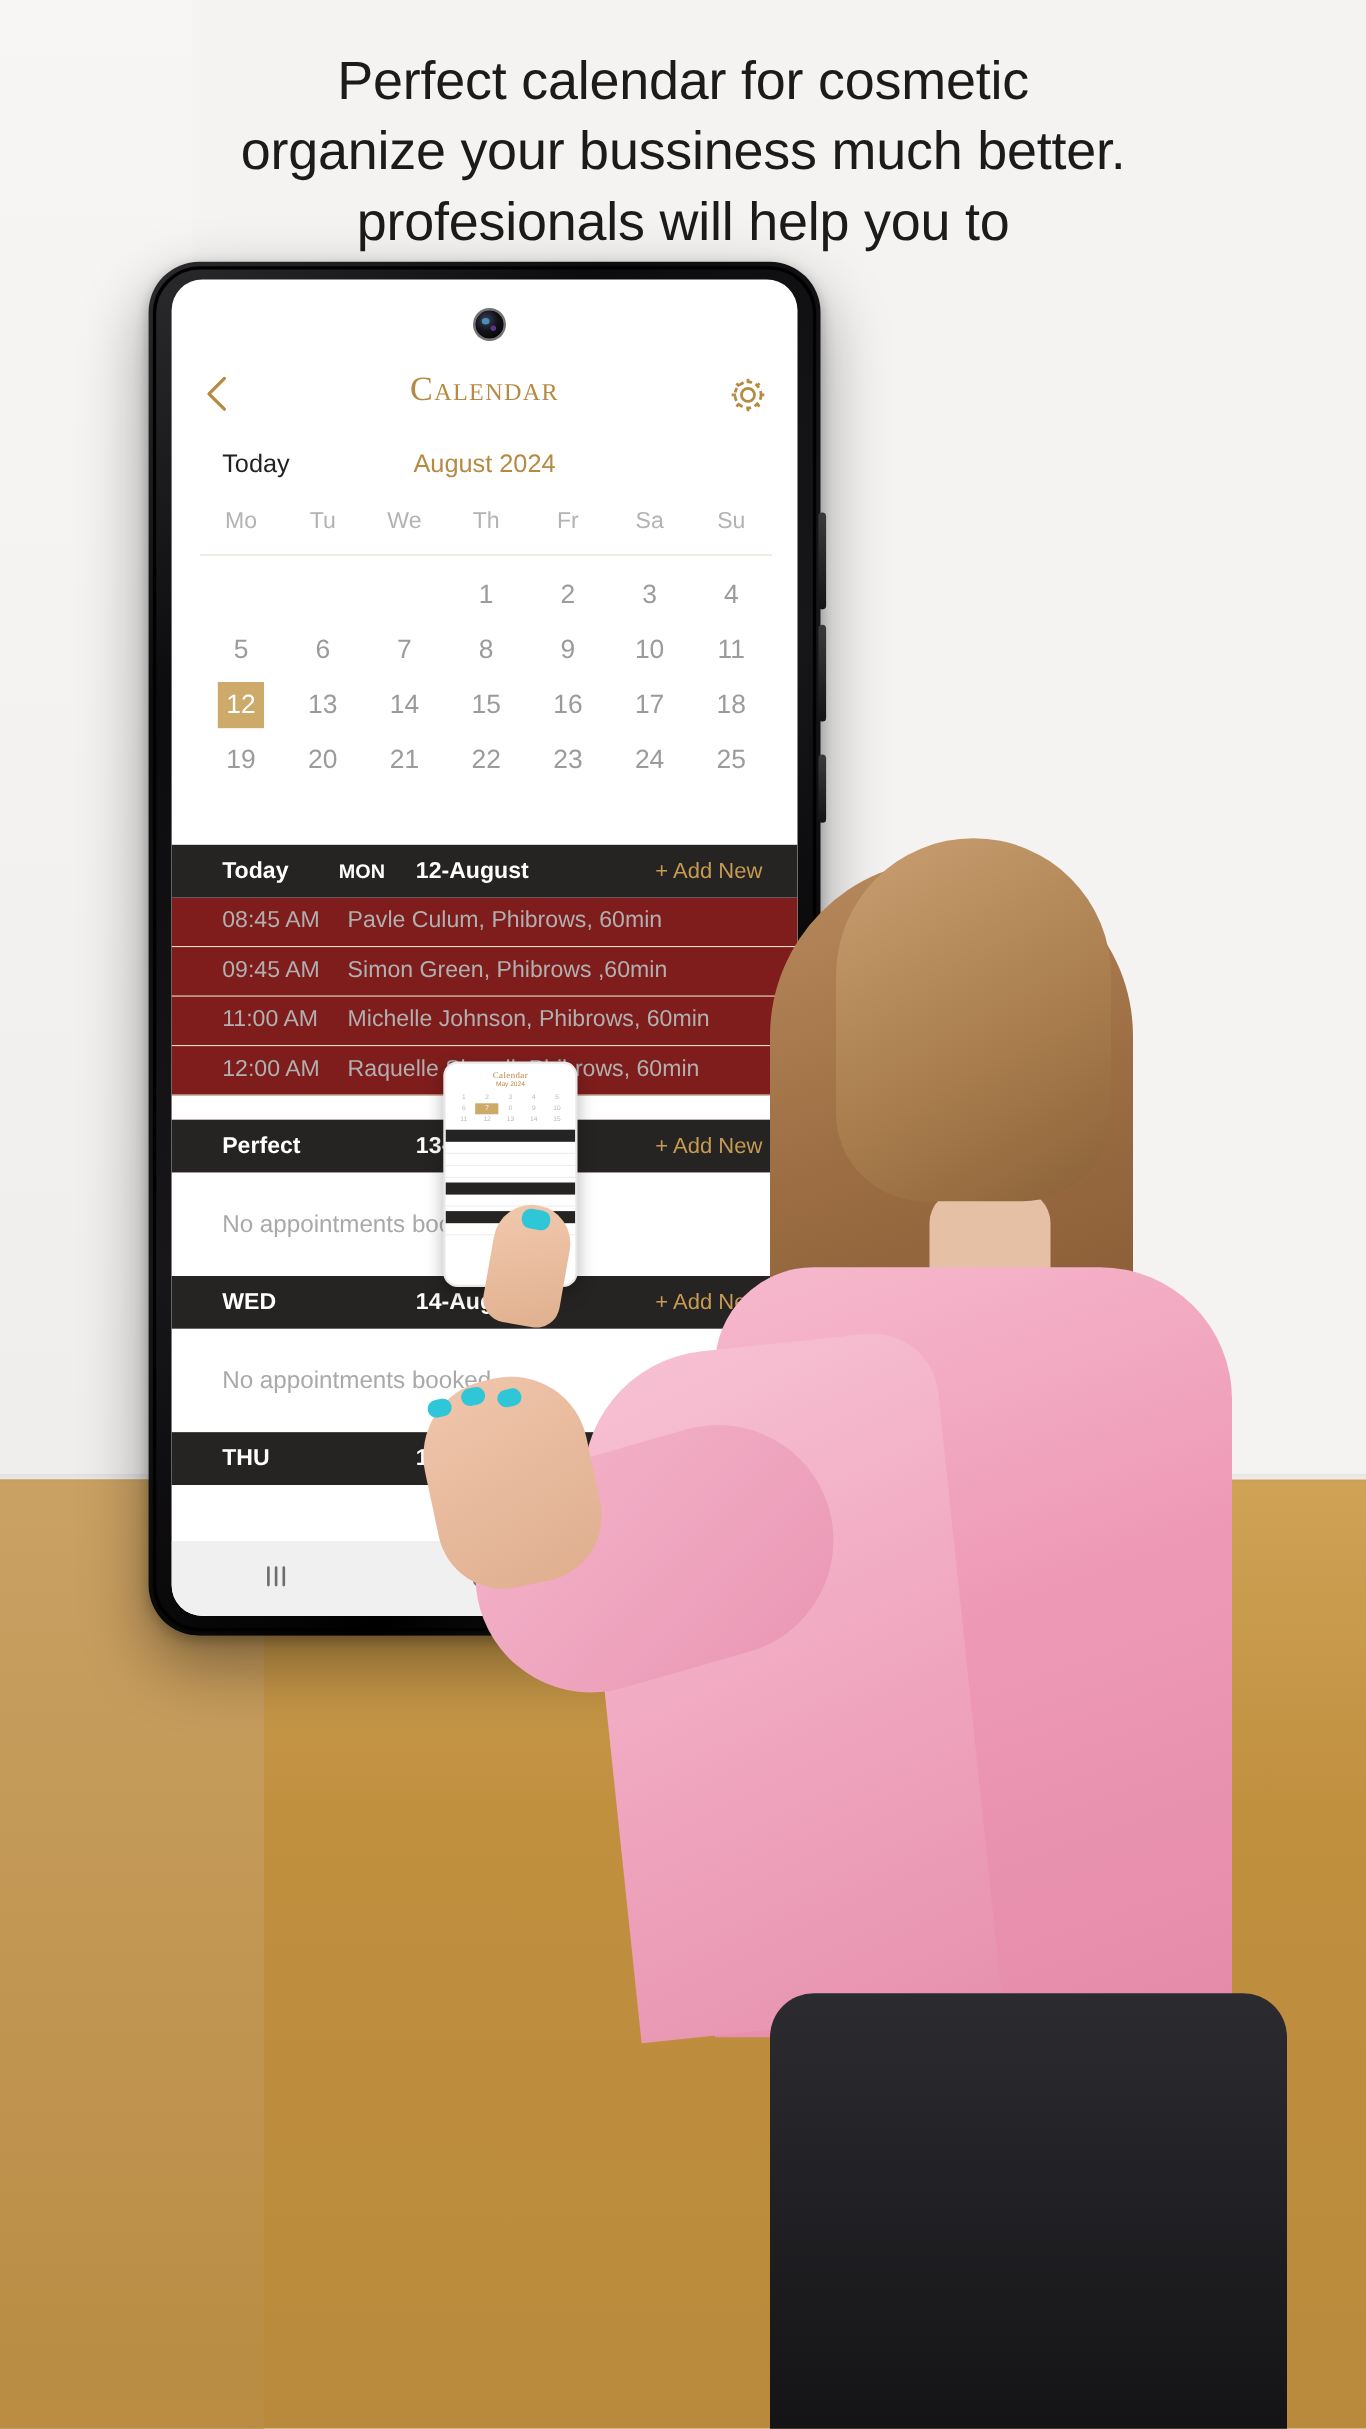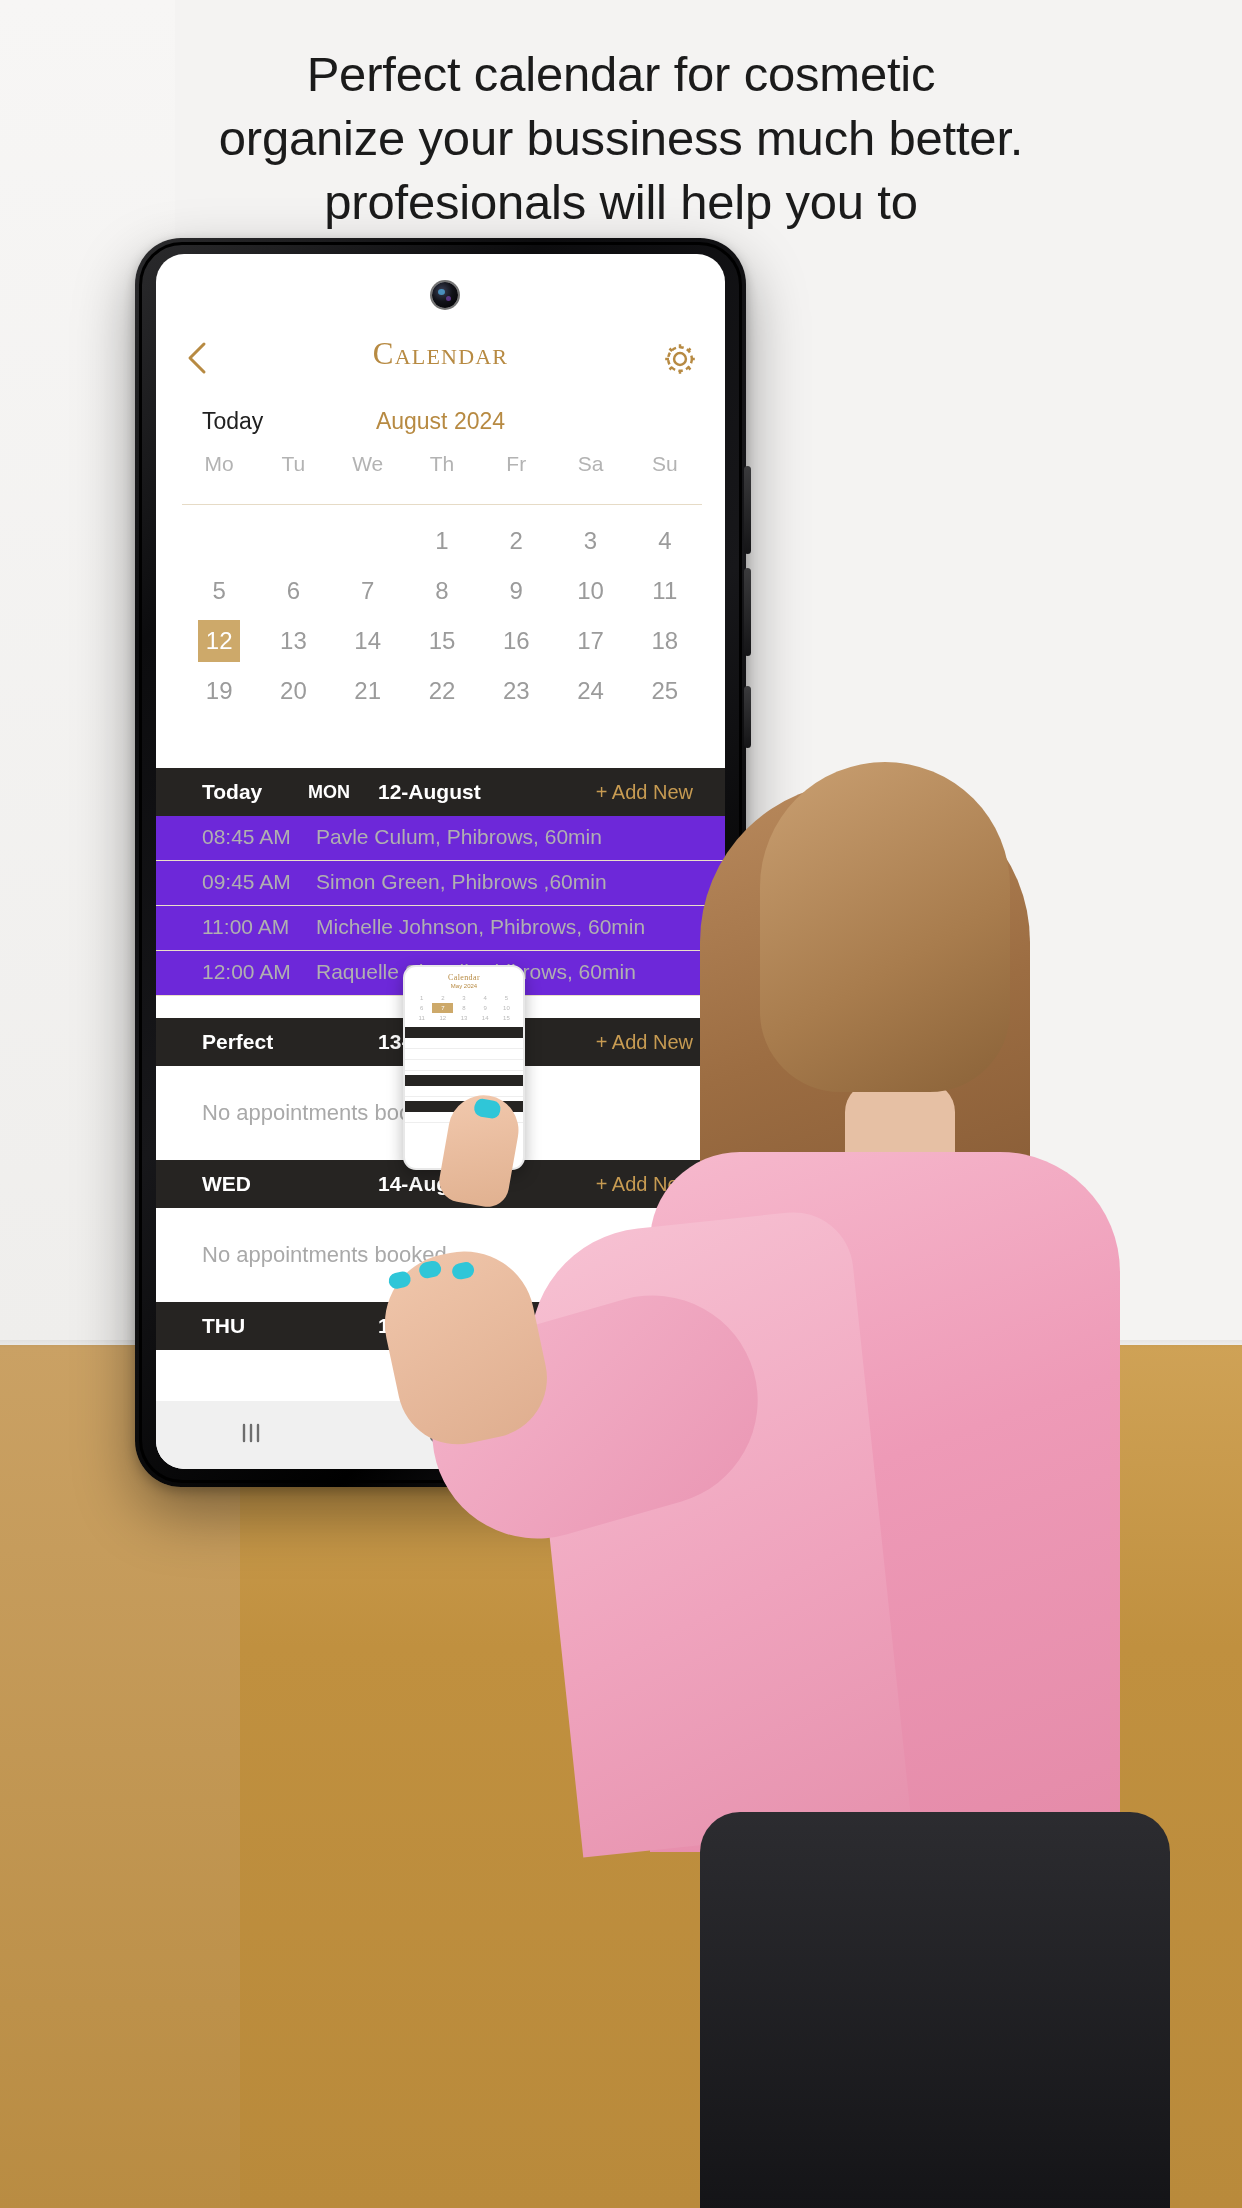--- a/index.html
+++ b/index.html
@@ -61,40 +61,40 @@
     letter-spacing:1.2px;font-variant:small-caps;}
   #gear-icon{position:absolute;right:24px;top:14px;width:42px;height:42px;cursor:pointer;}
 
   
   #month-row{position:absolute;left:0;top:148px;width:569px;height:46px;}
   #today-label{position:absolute;left:46px;top:6px;font-size:23px;color:#212121;font-weight:400;}
   #month-label{position:absolute;left:0;top:6px;width:569px;text-align:center;
     font-size:23px;color:#b78a42;font-weight:400;}
 
   
-  #weekday-row{position:absolute;left:26px;top:198px;width:520px;display:flex;}
+  #weekday-row{position:absolute;left:26px;top:208px;width:520px;display:flex;}
   #weekday-row .wd{flex:1;text-align:center;color:#b3b3b3;font-size:21px;}
   #weekday-rule{position:absolute;left:26px;top:250px;width:520px;height:1px;background:#e6dbc6;}
 
   #days-grid{position:absolute;left:26px;top:262px;width:520px;}
   .day-row{display:flex;height:50px;}
   .day-cell{flex:1;display:flex;align-items:center;justify-content:center;
     font-size:24px;color:#9b9b9b;}
   .day-cell.empty{color:transparent;}
   .day-cell .daybox{width:42px;height:42px;display:flex;align-items:center;justify-content:center;}
   .day-cell.today .daybox{background:#cda96a;color:#ffffff;}
 
   
   #agenda{position:absolute;left:0;top:514px;width:569px;}
   .agenda-head{height:48px;background:#262422;display:flex;align-items:center;position:relative;}
   .agenda-head .ah-a{position:absolute;left:46px;color:#fff;font-size:21px;font-weight:bold;}
   .agenda-head .ah-b{position:absolute;left:152px;color:#fff;font-size:18px;font-weight:bold;}
   .agenda-head .ah-c{position:absolute;left:222px;color:#fff;font-size:21px;font-weight:bold;}
   .agenda-head .ah-add{position:absolute;right:32px;color:#c79b52;font-size:20px;cursor:pointer;}
-  .agenda-body{background:#6d28d9;}
+  .agenda-body{background:#7f1d1d;}
   .appt-row{height:44px;position:relative;border-bottom:1px solid #eadfc8;}
   .appt-row:last-child{border-bottom:none;}
   .appt-time{position:absolute;left:46px;top:9px;color:#b0b0b0;font-size:21px;}
   .appt-desc{position:absolute;left:160px;top:9px;color:#b0b0b0;font-size:21px;white-space:nowrap;}
   .empty-note{height:94px;position:relative;background:#fff;}
   .empty-note span{position:absolute;left:46px;top:34px;color:#a9a9a9;font-size:22px;}
   .spacer-white{height:22px;background:#fff;}
 
   
   #navbar{position:absolute;left:0;bottom:0;width:569px;height:68px;

